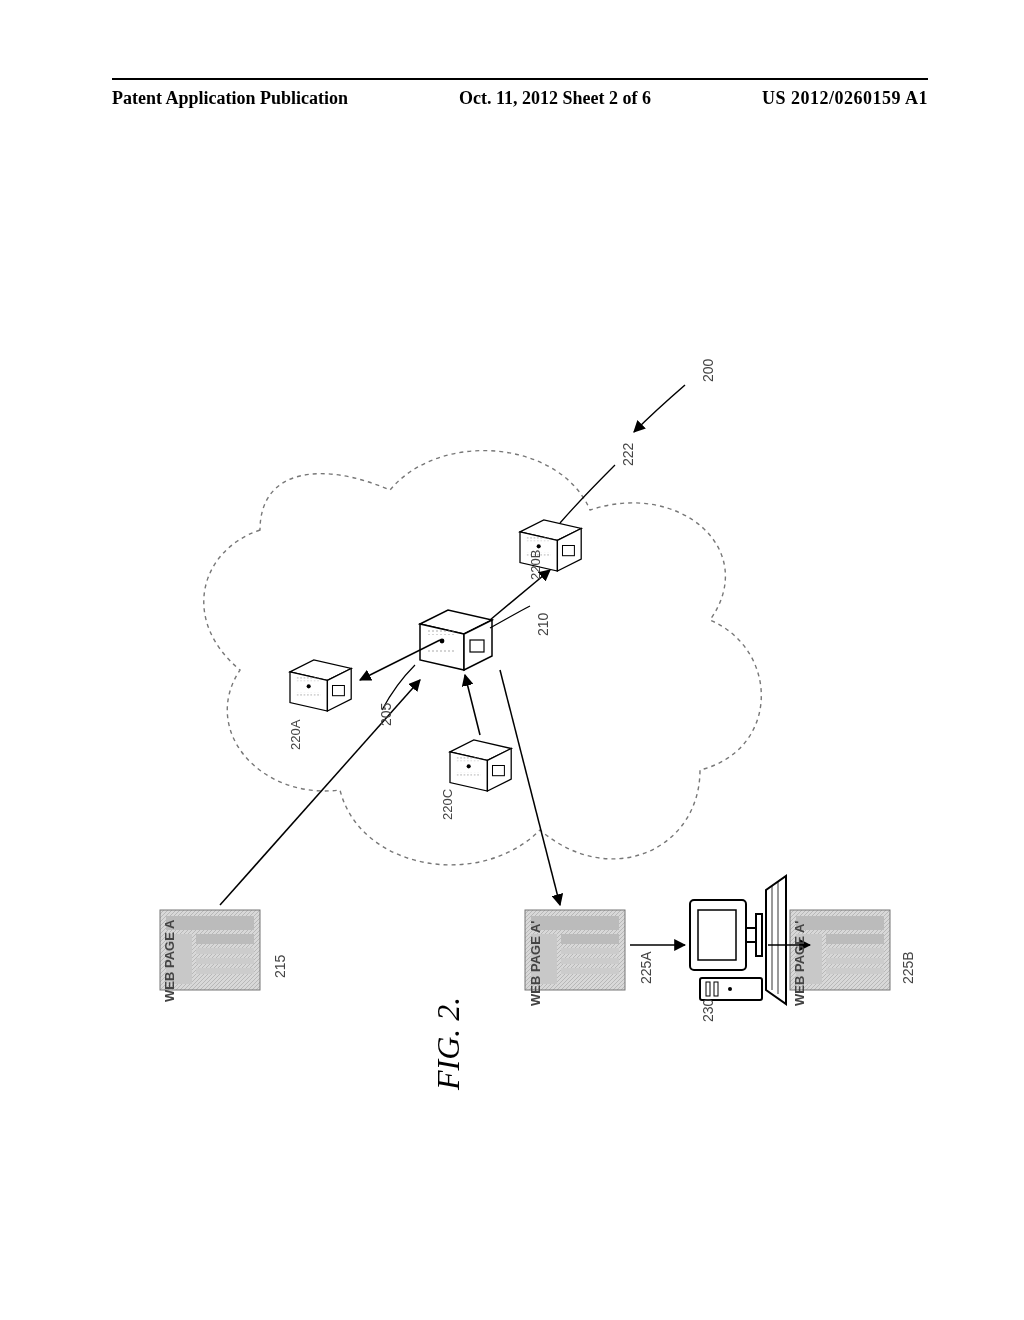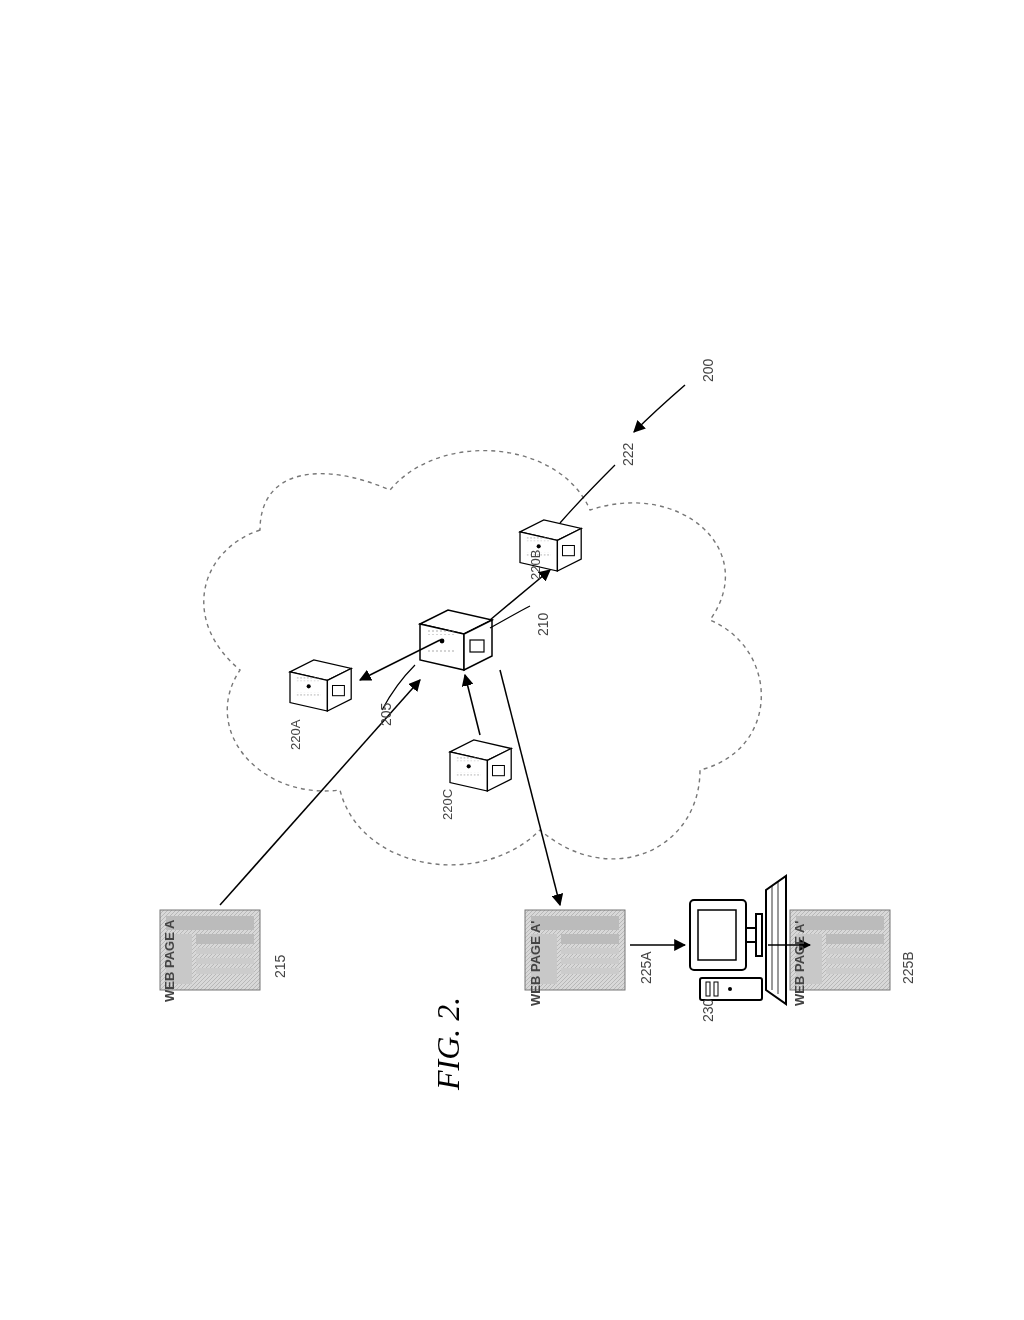--- a/index.html
+++ b/index.html
@@ -22,20 +22,28 @@
   .rot { position: absolute; transform: rotate(-90deg); transform-origin: left top; font-family: Arial, Helvetica, sans-serif; font-weight: bold; color: #444; }
   .lblcap { position: absolute; transform: rotate(-90deg); transform-origin: left top; font-family: Arial, Helvetica, sans-serif; font-size: 14px; color: #444; }
   .fignum { position: absolute; transform: rotate(-90deg); transform-origin: left top; font-family: "Times New Roman", serif; font-style: italic; font-size: 32px; }
   .smallcap { font-size: 13px; }
 </style>
 </head>
 <body>
 
 <div class="page">
 
+  <div class="hdr">
+    <div class="rule"></div>
+    <div class="hdr-row">
+      <div class="hdr-left">Patent Application Publication</div>
+      <div class="hdr-mid">Oct. 11, 2012  Sheet 2 of 6</div>
+      <div class="hdr-right">US 2012/0260159 A1</div>
+    </div>
+  </div>
 
   <div class="fig">
     <svg viewBox="0 0 760 1000" xmlns="http://www.w3.org/2000/svg">
       <defs>
         <marker id="arrow" viewBox="0 0 10 10" refX="9" refY="5" markerWidth="8" markerHeight="8" orient="auto-start-reverse">
           <path d="M0,0 L10,5 L0,10 z" fill="#000"></path>
         </marker>
         <pattern id="dots" width="4" height="4" patternUnits="userSpaceOnUse">
           <circle cx="1" cy="1" r="0.7" fill="#888"></circle>
         </pattern>

